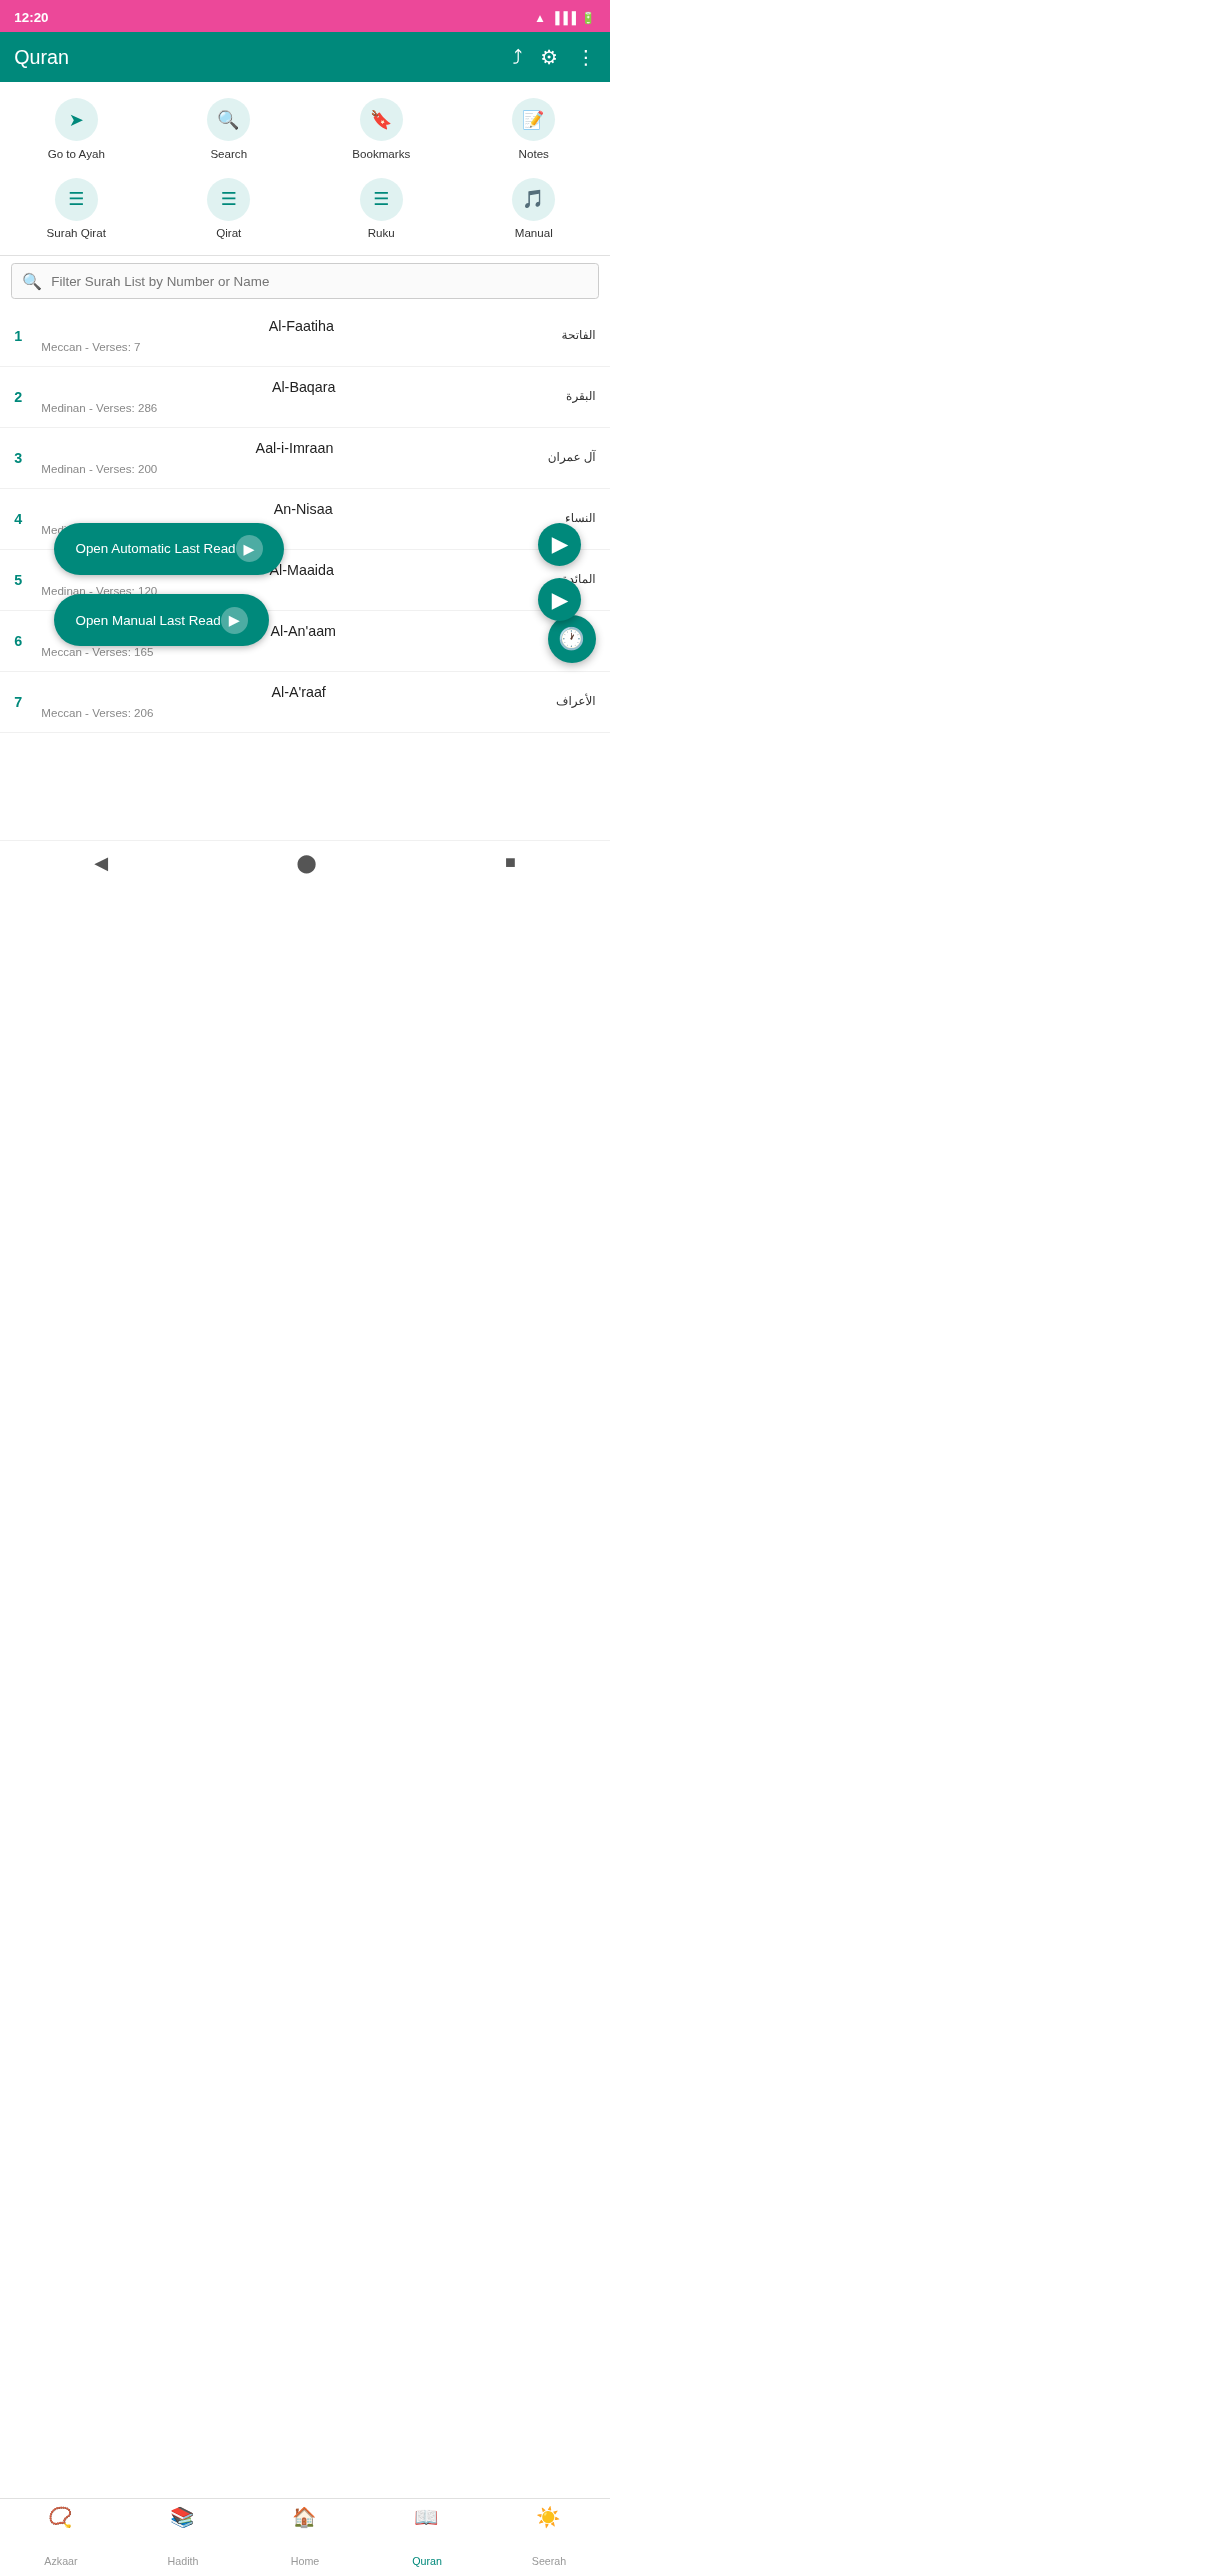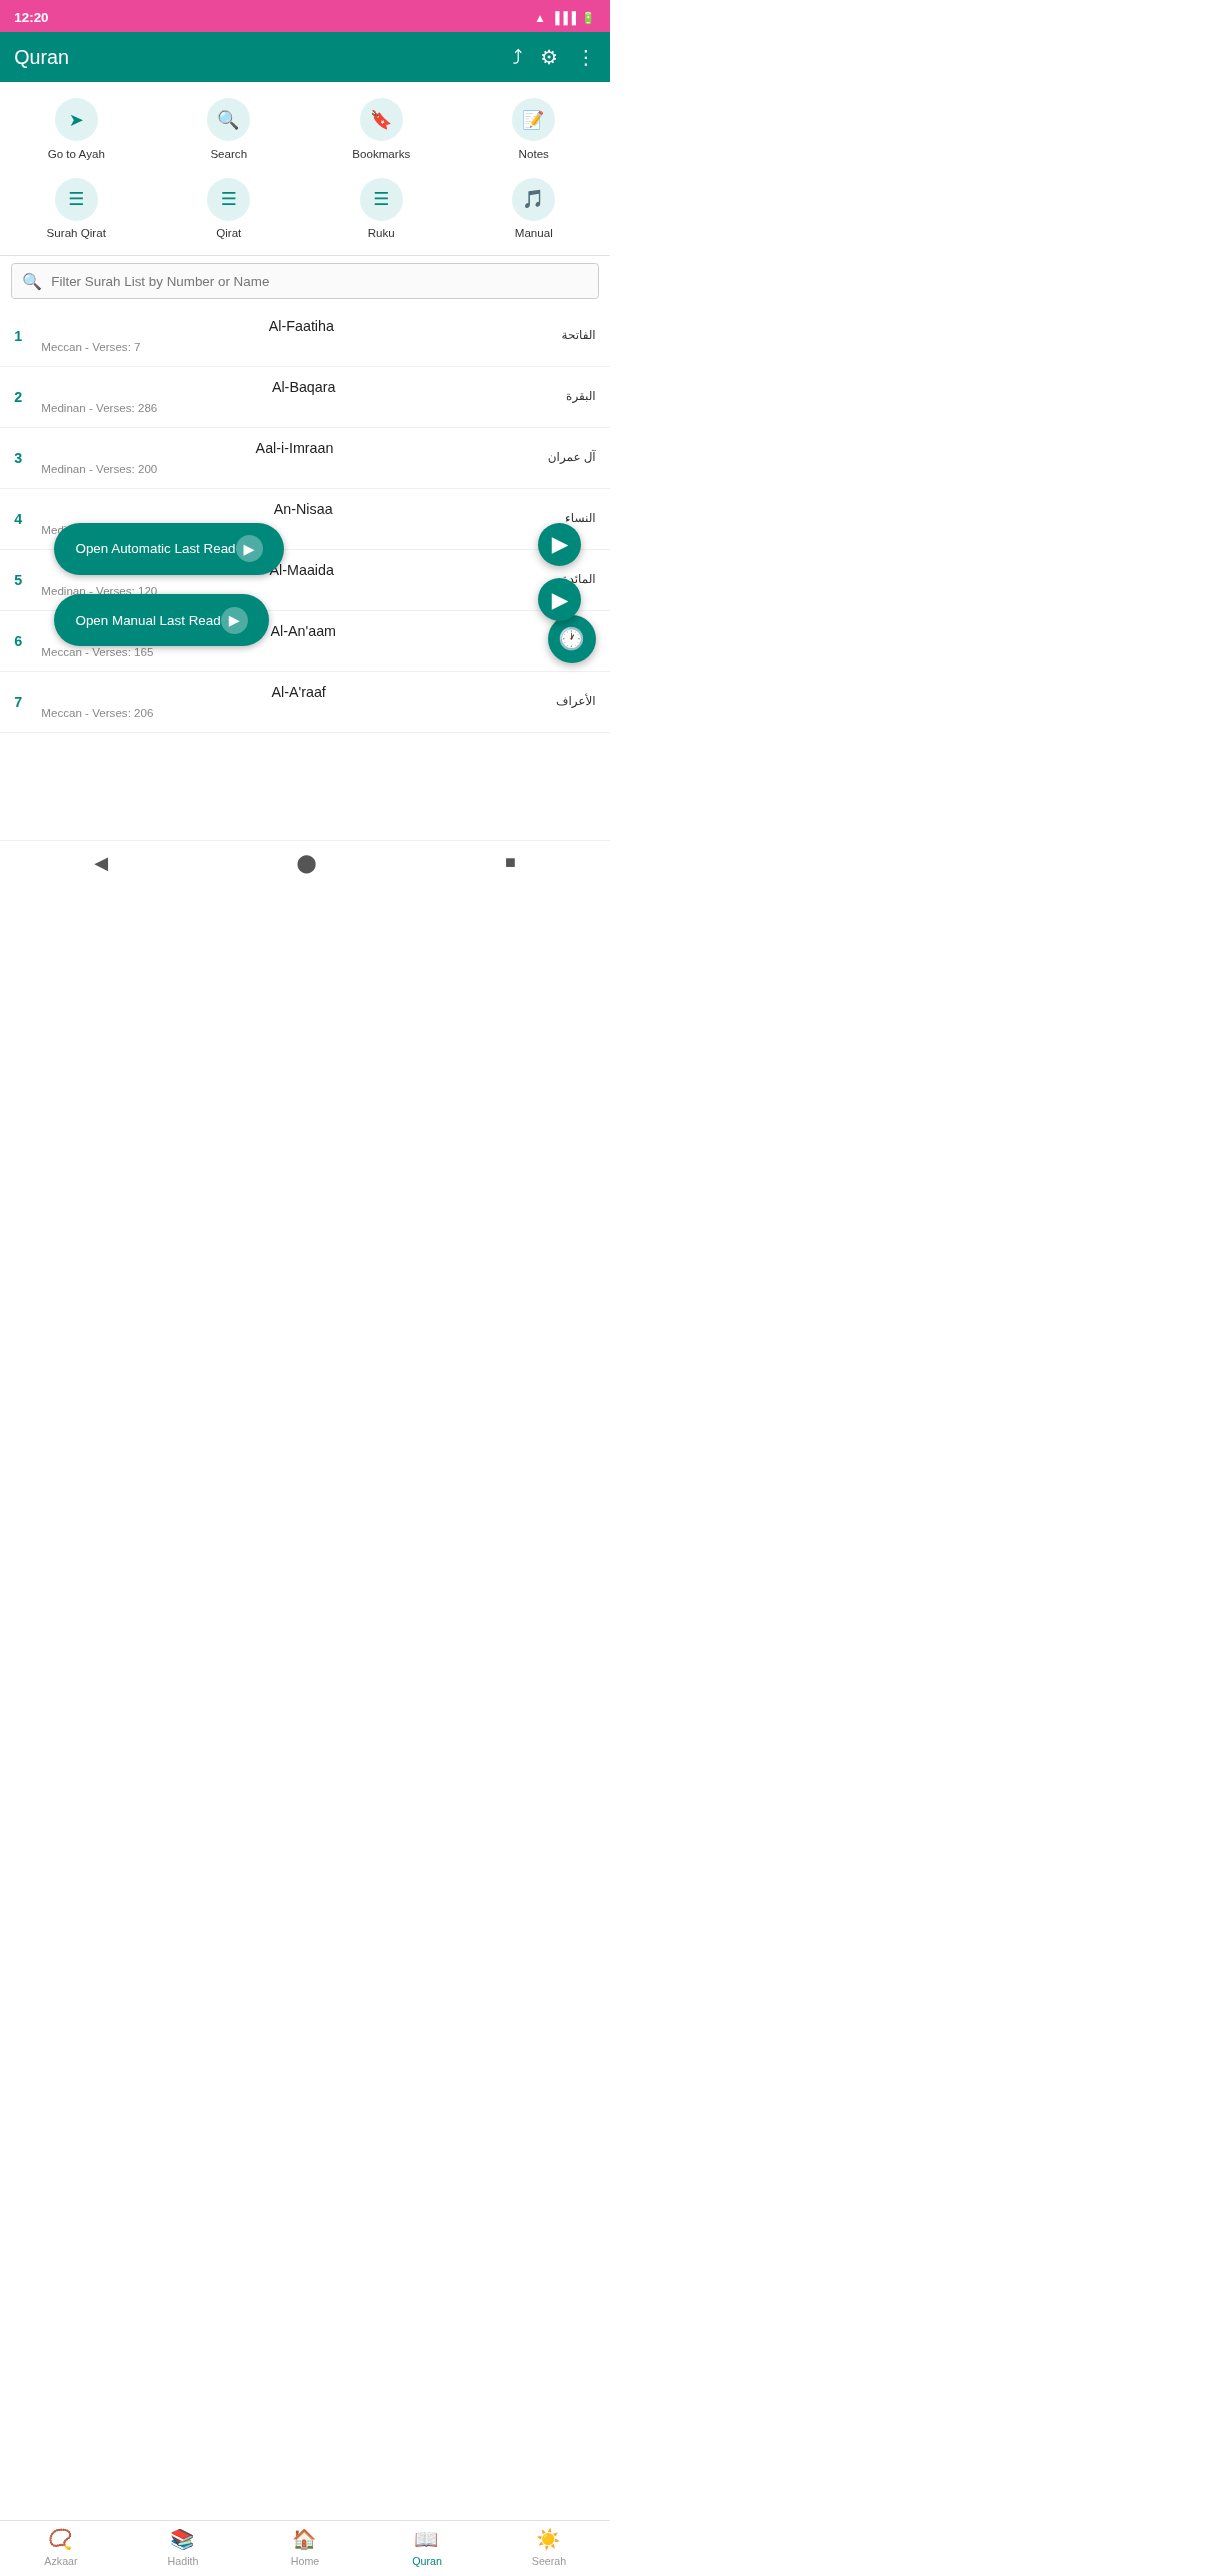--- a/index.html
+++ b/index.html
@@ -179,21 +179,21 @@
     }
     .nav-item {
       display: flex;
       flex-direction: column;
       align-items: center;
       gap: 3.6px;
       cursor: pointer;
       flex: 1;
     }
     .nav-item .nav-icon { font-size: 19.7px; color: #999; }
-    .nav-item .nav-label { font-size: 10.7px; color: #999; }
+    .nav-item .nav-label { font-size: 10.7px; color: #999; margin-top: 22px; }
     .nav-item.active .nav-icon { color: #00897b; }
     .nav-item.active .nav-label { color: #00897b; }
 
     
     .system-nav {
       background: #fff;
       display: flex;
       justify-content: space-around;
       align-items: center;
       padding: 10.7px 0;

